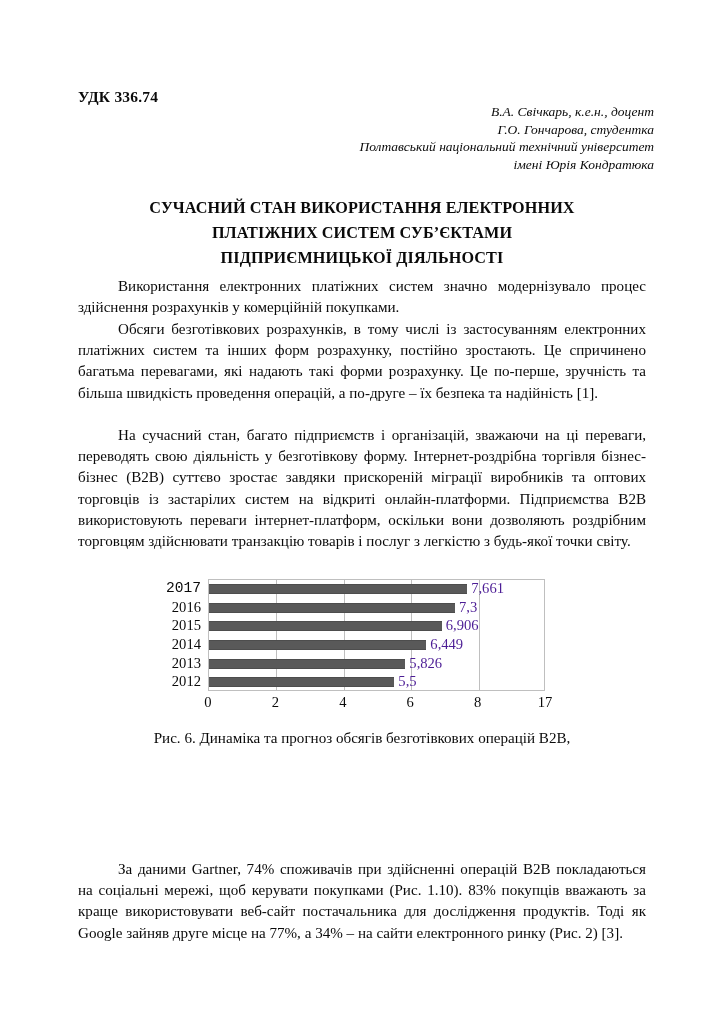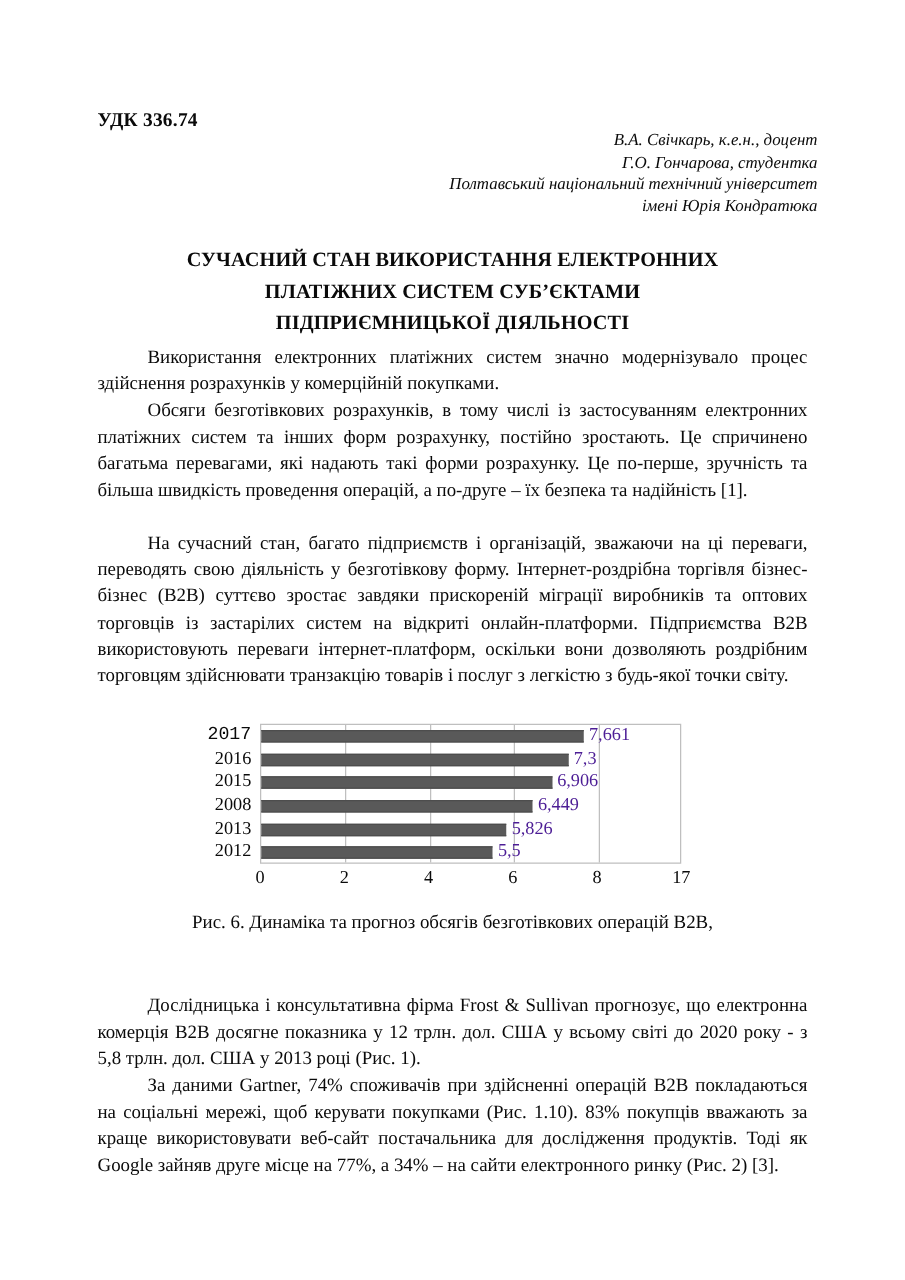--- a/index.html
+++ b/index.html
@@ -215,40 +215,37 @@
           <div class="bar-row" style="top: 93.3333px; height: 18.6667px;">
             <div class="bar" style="width: 185.35px; background: rgb(89, 89, 89);"></div>
           </div>
         </div>
     <div class="cat-label" style="top: 4px; line-height: 18.6667px; font-family: Liberation Mono, monospace;">2017</div>
         <div class="bar-label" style="left: 316.176px; top: 4px; line-height: 18.6667px;">7,661</div>
         <div class="cat-label" style="top: 22.6667px; line-height: 18.6667px;">2016</div>
         <div class="bar-label" style="left: 304.01px; top: 22.6667px; line-height: 18.6667px;">7,3</div>
         <div class="cat-label" style="top: 41.3333px; line-height: 18.6667px;">2015</div>
         <div class="bar-label" style="left: 290.732px; top: 41.3333px; line-height: 18.6667px;">6,906</div>
-        <div class="cat-label" style="top: 60px; line-height: 18.6667px;">2008</div>
+        <div class="cat-label" style="top: 60px; line-height: 18.6667px;">2014</div>
         <div class="bar-label" style="left: 275.331px; top: 60px; line-height: 18.6667px;">6,449</div>
         <div class="cat-label" style="top: 78.6667px; line-height: 18.6667px;">2013</div>
         <div class="bar-label" style="left: 254.336px; top: 78.6667px; line-height: 18.6667px;">5,826</div>
         <div class="cat-label" style="top: 97.3333px; line-height: 18.6667px;">2012</div>
         <div class="bar-label" style="left: 243.35px; top: 97.3333px; line-height: 18.6667px;">5,5</div>
         <div class="xtick" style="left: 38px;">0</div>
         <div class="xtick" style="left: 105.4px;">2</div>
         <div class="xtick" style="left: 172.8px;">4</div>
         <div class="xtick" style="left: 240.2px;">6</div>
         <div class="xtick" style="left: 307.6px;">8</div>
         <div class="xtick" style="left: 375px;">17</div>
       </div>
   </div>
 
   <div class="fig-caption">
     <div>Рис. 6. Динаміка та прогноз обсягів безготівкових операцій B2B,</div>
   </div>
 
-  <div class="body-text para-4">
-    <p>Дослідницька і консультативна фірма Frost &amp; Sullivan прогнозує, що електронна комерція В2В досягне показника у 12 трлн. дол. США у всьому світі до 2020 року - з 5,8 трлн. дол. США у 2013 році (Рис. 1).</p>
-  </div>
 
   <div class="body-text para-5">
     <p>За даними Gartner, 74% споживачів  при здійсненні операцій В2В покладаються на соціальні мережі, щоб керувати покупками (Рис. 1.10). 83% покупців вважають за краще використовувати веб-сайт постачальника для дослідження продуктів. Тоді як Google зайняв друге місце на 77%, а 34% – на сайти електронного ринку (Рис. 2) [3].</p>
   </div>
 
 </div>
 
 </body></html>

